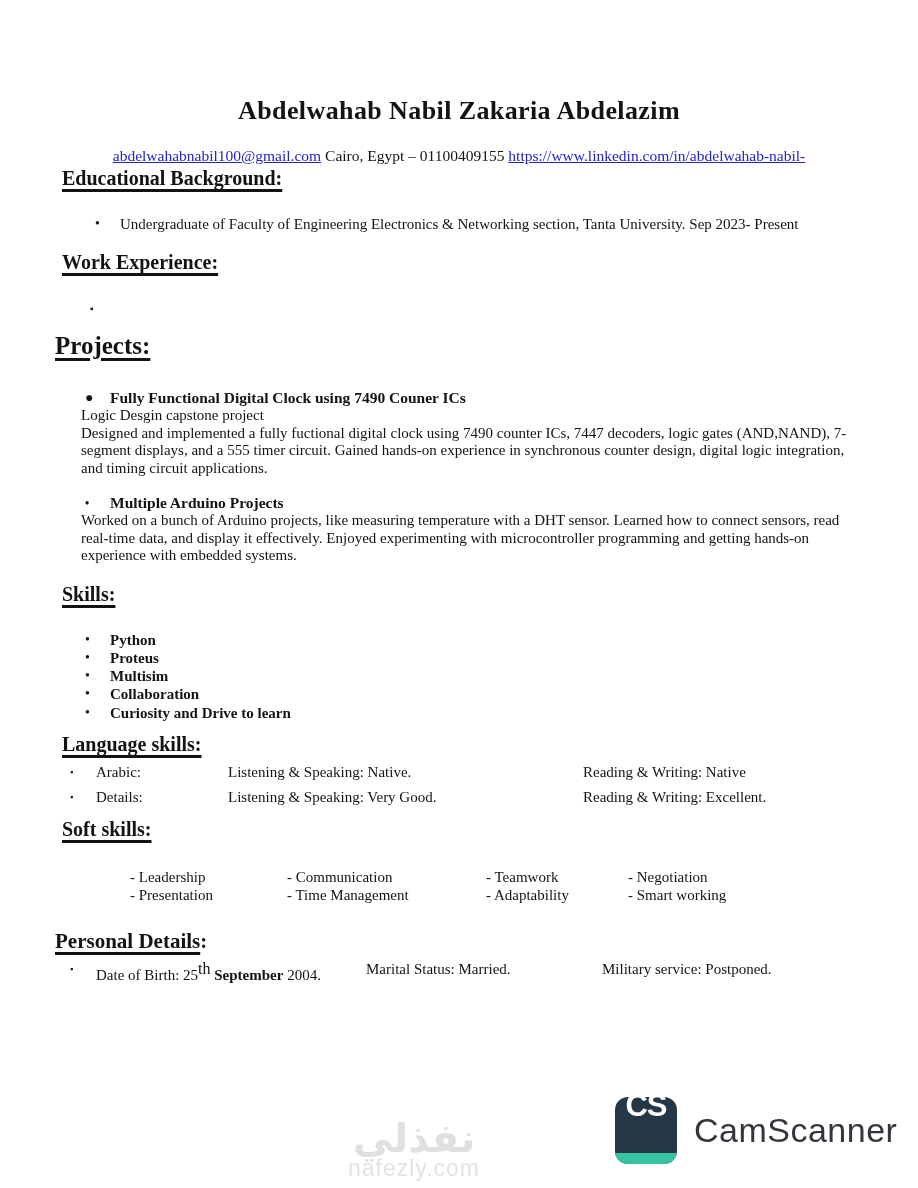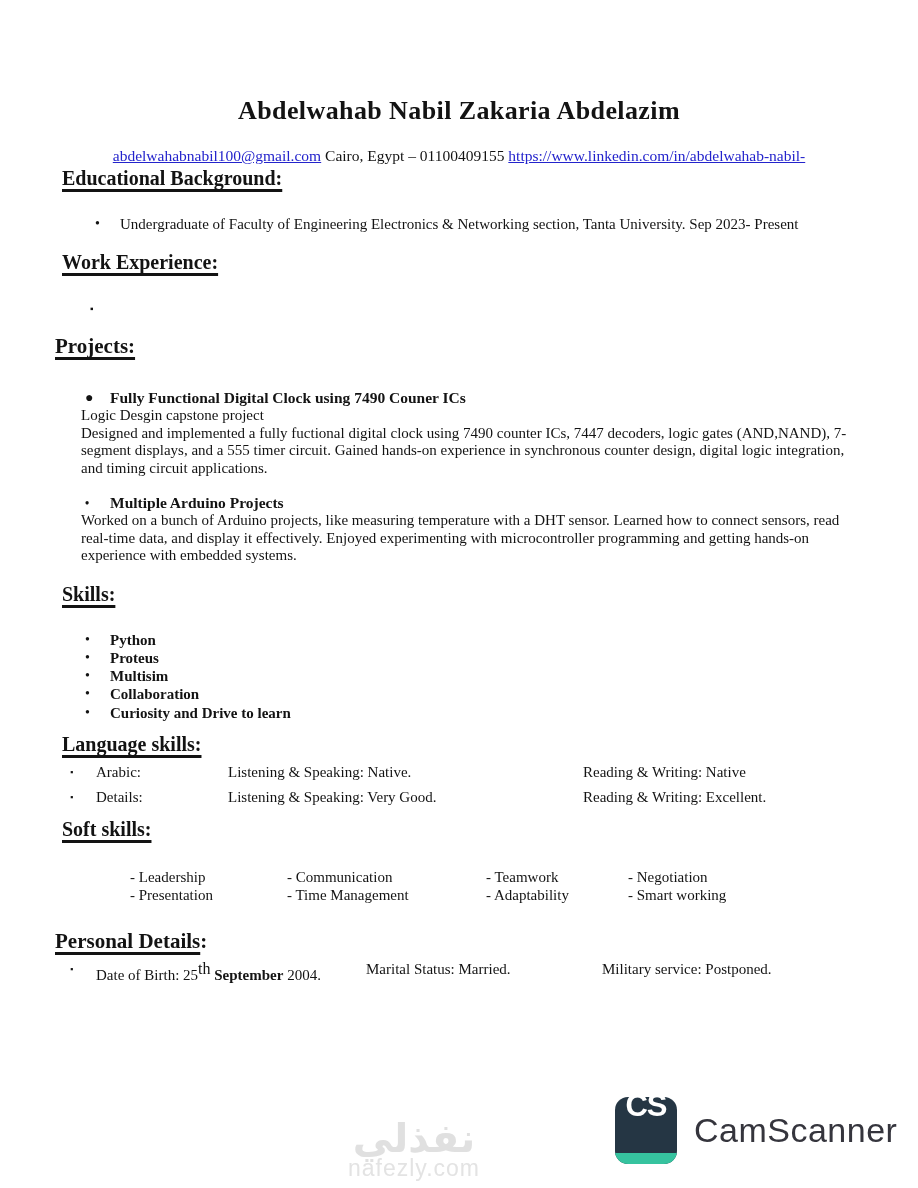--- a/index.html
+++ b/index.html
@@ -39,21 +39,21 @@
     margin:0 0 0 62px;
     font-size:20px;
     font-weight:bold;
     line-height:24px;
   }
   .sec .u{
     text-decoration:underline;
     text-decoration-thickness:2.5px;
     text-underline-offset:4px;
   }
-  .sec.proj-h{margin-left:55px;font-size:21px;}
+  .sec.proj-h{margin-left:55px;font-size:25px;}
   .sec.pers-h{margin-left:55px;font-size:21px;}
   .mt-edu{}
   .mt-work{margin-top:17px;}
   .mt-proj{margin-top:16px;}
   .mt-skills{margin-top:17px;}
   .mt-lang{margin-top:10px;}
   .mt-soft{margin-top:11px;}
   .mt-pers{margin-top:25px;}
   
   .brow{

